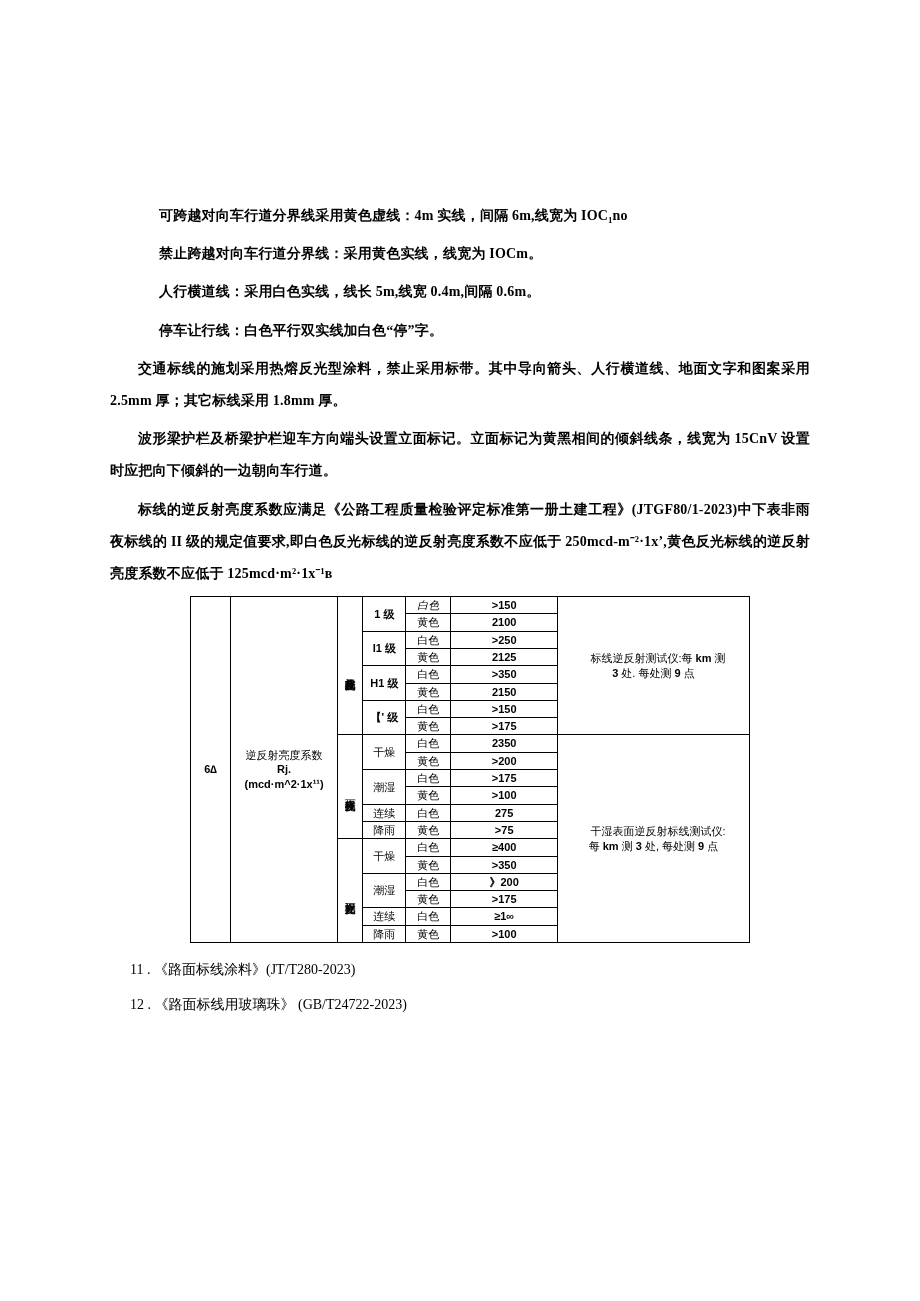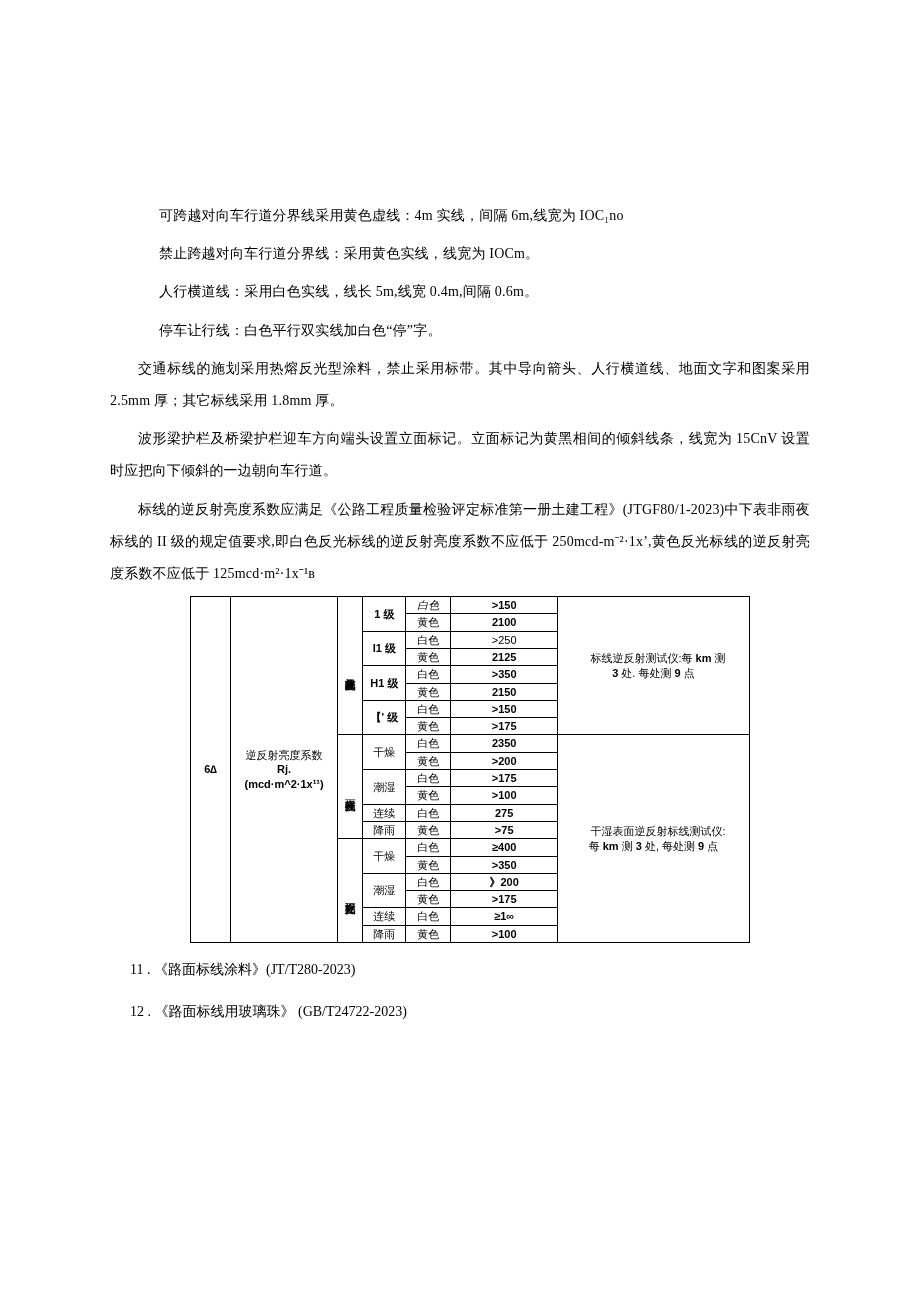--- a/index.html
+++ b/index.html
@@ -16,20 +16,21 @@
     padding: 200px 110px 0 110px;
     box-sizing: border-box;
     position: relative;
   }
   .para {
     line-height: 2.3;
     margin: 0 0 6px 0;
     text-align: justify;
     font-size: 14px;
     letter-spacing: 0.2px;
+    font-weight: bold;
   }
   .indent {
     text-indent: 2em;
   }
   .indent1 {
     text-indent: 2em;
     padding-left: 1.5em;
   }
   table.spec {
     border-collapse: collapse;
@@ -55,21 +56,21 @@
   }
   .wcol { width: 30px; }
   .val { width: 80px; }
   .notes {
     width: 150px;
     padding: 2px 4px;
     text-align: left;
     margin-left: 31px;
   }
   .ref {
-    margin: 11px 0 4px 20px;
+    margin: 4px 0 4px 20px;
     font-size: 14px;
     line-height: 2.2;
   }
 </style>
 </head>
 <body>
 
 <div class="page">
 
   <p class="para indent1">可跨越对向车行道分界线采用黄色虚线：4m 实线，间隔 6m,线宽为 IOC₁no</p>
@@ -98,21 +99,21 @@
         &nbsp;&nbsp;&nbsp;标线逆反射测试仪:每 <b>km</b> 测<br><b>3</b> 处. 每处测 <b>9</b> 点
       </td>
     </tr>
     <tr>
       <td class="wcol">黄色</td>
       <td class="val" style="font-weight:bold">2100</td>
     </tr>
     <tr>
       <td rowspan="2" style="font-weight:bold">I1 级</td>
       <td class="wcol">白色</td>
-      <td class="val" style="font-weight:normal">&gt;250</td>
+      <td class="val" style="font-weight:bold">&gt;250</td>
     </tr>
     <tr>
       <td class="wcol">黄色</td>
       <td class="val" style="font-weight:bold">2125</td>
     </tr>
     <tr>
       <td rowspan="2" style="font-weight:bold">H1 级</td>
       <td class="wcol">白色</td>
       <td class="val" style="font-weight:bold">&gt;350</td>
     </tr>

